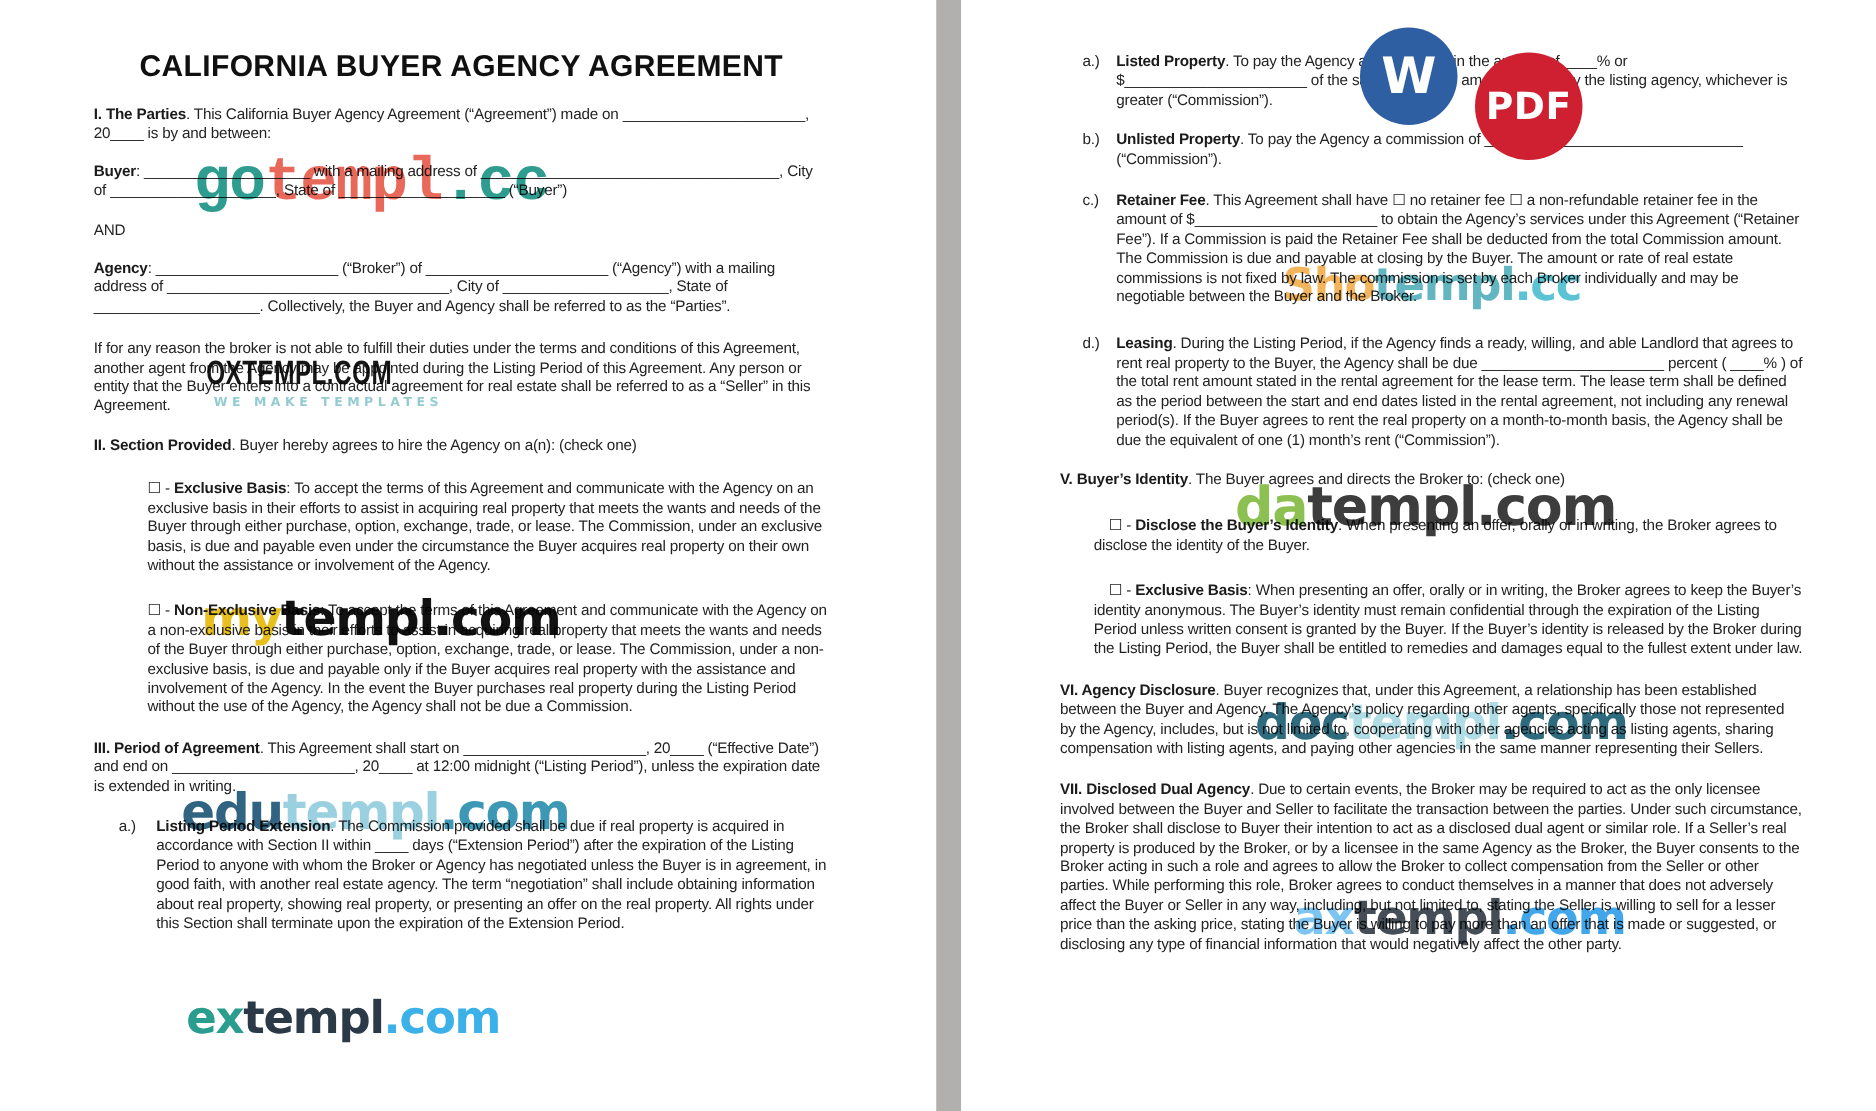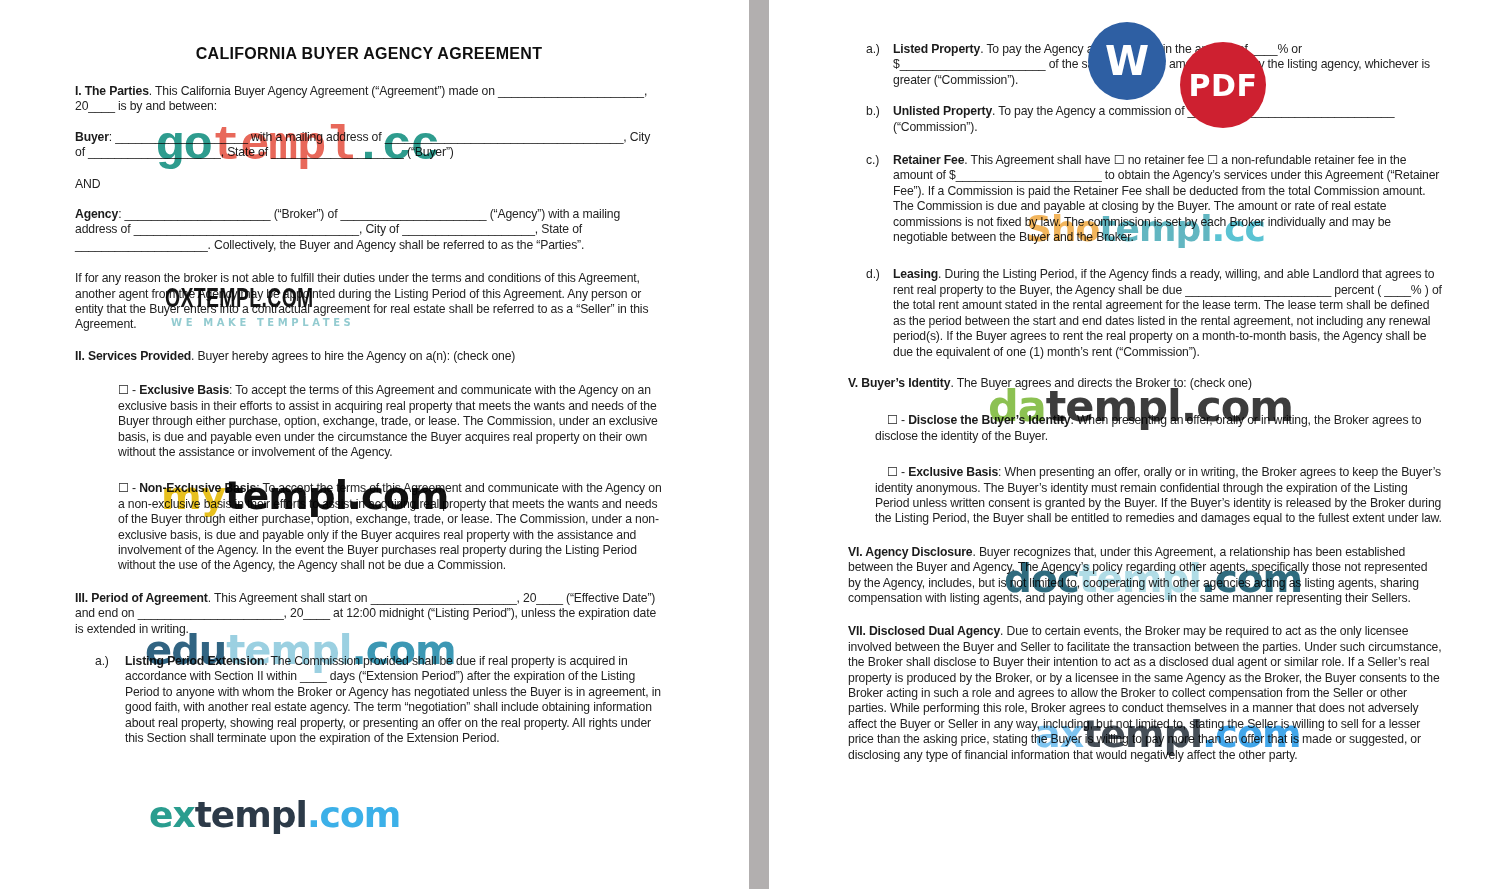--- a/index.html
+++ b/index.html
@@ -10,21 +10,21 @@
   .gutter { position:absolute; left:749px; top:0; width:20px; height:889px; background:#b2afaf; }
 
   .page { position:absolute; top:0; height:889px; background:#ffffff; overflow:hidden; }
   .page-left  { left:0;     width:749px; }
   .page-right { left:769px; width:732px; }
 
   .content { position:relative; color:#232323; font-size:12.2px; line-height:15.4px; letter-spacing:-0.15px; }
   .page-left  .content { margin:42px 86px 0 75px; }
   .page-right .content { margin:42px 58px 0 79px; }
 
-  h1.doc-title { font-size:16px; line-height:24px; font-weight:bold; text-align:center;
+  h1.doc-title { font-size:24px; line-height:24px; font-weight:bold; text-align:center;
                  letter-spacing:0.3px; color:#101010; }
 
   p.para { }
   b.lead { color:#1b1b1b; }
   .cb  { margin-left:43px; }                      
   .page-right .cb { margin-left:27px; text-indent:12px; }
   .li  { position:relative; padding-left:50px; }  
   .li .marker { position:absolute; left:20px; top:0; }
   .page-right .li { padding-left:45px; }
   .page-right .li .marker { left:18px; }
@@ -99,21 +99,21 @@
       <p class="para mb15"><b class="lead">I. The Parties</b><span>. This California Buyer Agency Agreement (“Agreement”) made on ______________________, 20____ is by and between:</span></p>
 
       <p class="para mb16"><b class="lead">Buyer</b><span>: ____________________ with a mailing address of ____________________________________, City of ____________________, State of ____________________ (“Buyer”)</span></p>
 
       <p class="para mb15">AND</p>
 
       <p class="para mb18"><b class="lead">Agency</b><span>: ______________________ (“Broker”) of ______________________ (“Agency”) with a mailing address of __________________________________, City of ____________________, State of ____________________. Collectively, the Buyer and Agency shall be referred to as the “Parties”.</span></p>
 
       <p class="para mb16">If for any reason the broker is not able to fulfill their duties under the terms and conditions of this Agreement, another agent from the Agency may be appointed during the Listing Period of this Agreement. Any person or entity that the Buyer enters into a contractual agreement for real estate shall be referred to as a “Seller” in this Agreement.</p>
 
-      <p class="para mb19"><b class="lead">II. Services Provided</b><span>. Buyer hereby agrees to hire the Agency on a(n): (check one)</span></p>
+      <p class="para mb19"><b class="lead">II. Section Provided</b><span>. Buyer hereby agrees to hire the Agency on a(n): (check one)</span></p>
 
       <p class="para cb mb21"><span>☐ - </span><b class="lead">Exclusive Basis</b><span>: To accept the terms of this Agreement and communicate with the Agency on an exclusive basis in their efforts to assist in acquiring real property that meets the wants and needs of the Buyer through either purchase, option, exchange, trade, or lease. The Commission, under an exclusive basis, is due and payable even under the circumstance the Buyer acquires real property on their own without the assistance or involvement of the Agency.</span></p>
 
       <p class="para cb mb17"><span>☐ - </span><b class="lead">Non-Exclusive Basis</b><span>: To accept the terms of this Agreement and communicate with the Agency on a non-exclusive basis in their efforts to assist in acquiring real property that meets the wants and needs of the Buyer through either purchase, option, exchange, trade, or lease. The Commission, under a non-exclusive basis, is due and payable only if the Buyer acquires real property with the assistance and involvement of the Agency. In the event the Buyer purchases real property during the Listing Period without the use of the Agency, the Agency shall not be due a Commission.</span></p>
 
       <p class="para mb17"><b class="lead">III. Period of Agreement</b><span>. This Agreement shall start on ______________________, 20____ (“Effective Date”) and end on ______________________, 20____ at 12:00 midnight (“Listing Period”), unless the expiration date is extended in writing.</span></p>
 
       <div class="li mb17"><span class="marker">a.)</span><b class="lead">Listing Period Extension</b><span>. The Commission provided shall be due if real property is acquired in accordance with Section II within ____ days (“Extension Period”) after the expiration of the Listing Period to anyone with whom the Broker or Agency has negotiated unless the Buyer is in agreement, in good faith, with another real estate agency. The term “negotiation” shall include obtaining information about real property, showing real property, or presenting an offer on the real property. All rights under this Section shall terminate upon the expiration of the Extension Period.</span></div>
 
     </div>

